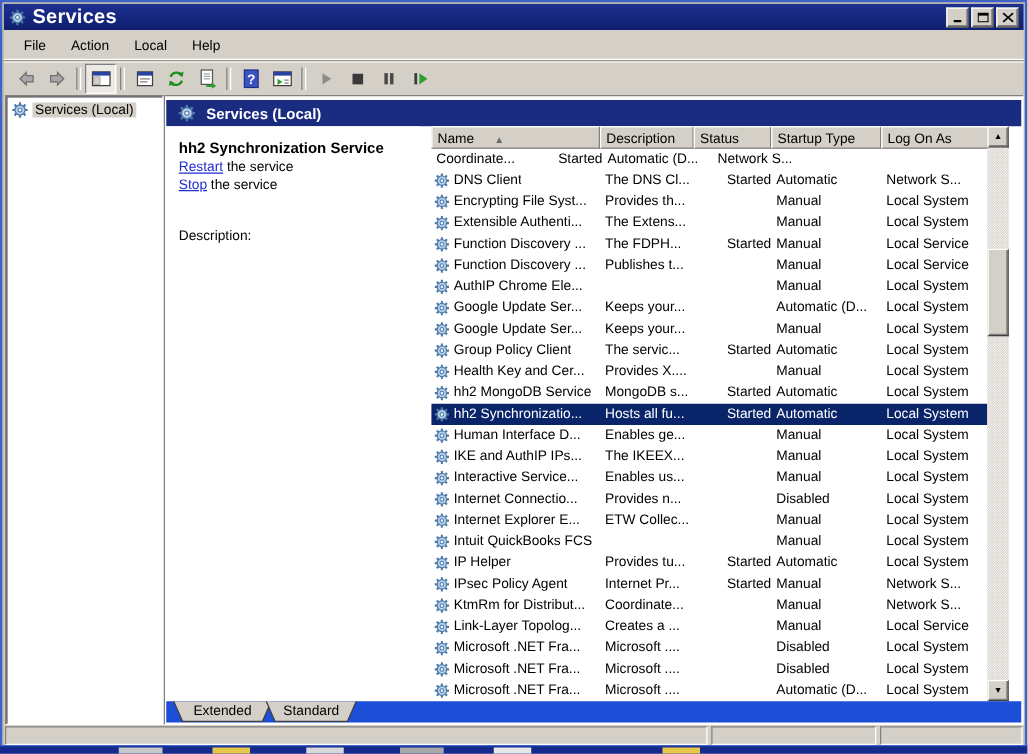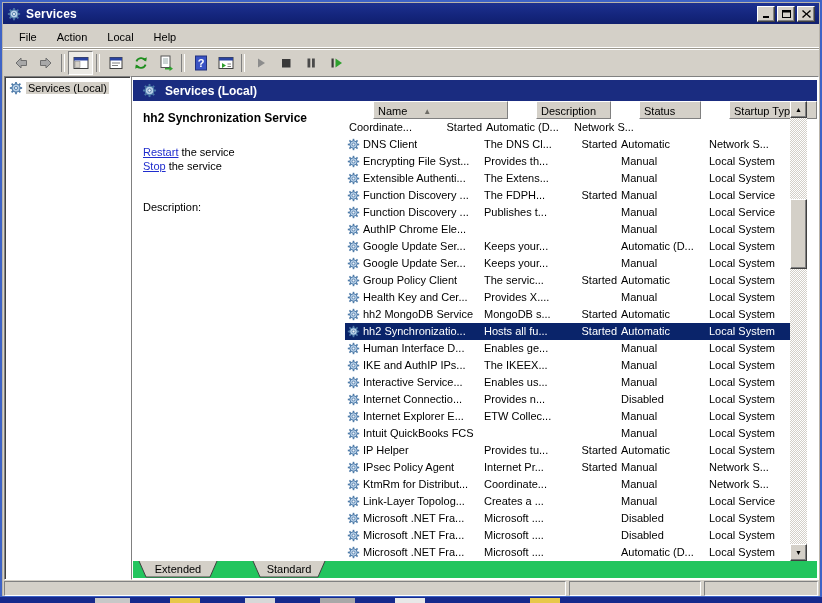--- a/index.html
+++ b/index.html
@@ -13,21 +13,21 @@
   .frame{position:absolute;inset:0;border:2px solid #3E63C6;pointer-events:none;z-index:50;}
   .frame-inner{position:absolute;inset:2px;border:1px solid #B9B4AA;pointer-events:none;z-index:50;}
 
   
   .titlebar{
     position:absolute;left:3px;top:3px;right:3px;height:21px;
     background:linear-gradient(180deg,#1D3190 0%,#14257C 60%,#101F6E 100%);
     display:flex;align-items:center;padding:0 4px;color:#fff;
   }
   .titlebar .gear{width:14px;height:14px;margin-right:5px;flex:0 0 auto;}
-  .title-text{font-weight:bold;font-size:12px;letter-spacing:.2px;}
+  .title-text{font-weight:bold;font-size:16px;letter-spacing:.2px;}
   .win-btns{margin-left:auto;display:flex;gap:2px;}
   .wbtn{
     width:16px;height:14px;background:#D4D0C8;
     border:1px solid;border-color:#FFFFFF #404040 #404040 #FFFFFF;
     box-shadow:inset -1px -1px 0 #808080;
     display:flex;align-items:center;justify-content:center;
   }
   .wbtn svg{width:9px;height:8px;}
 
   
@@ -68,33 +68,33 @@
     position:absolute;left:1px;top:3px;right:1px;height:21px;
     background:#1A2C80;color:#fff;display:flex;align-items:center;gap:8px;
     padding-left:9px;font-size:12px;font-weight:bold;
   }
   .band .gear{width:15px;height:15px;}
   .band-curve{position:absolute;left:194px;top:24px;width:20px;height:13px;background:#1A2C80;}
   .band-curve::after{content:'';position:absolute;inset:0;background:#fff;border-top-right-radius:14px;}
 
   
   .task-pane{position:absolute;left:0;top:24px;width:213px;bottom:18px;background:#fff;padding:10px 10px 0 11px;box-sizing:border-box;}
-  .svc-title{font-weight:bold;font-size:12px;margin-bottom:20px;}
+  .svc-title{font-weight:bold;font-size:12px;margin-bottom:2px;}
   .svc-links{line-height:14px;}
   .link{color:#1F2DCE;text-decoration:underline;cursor:pointer;}
   .desc-label{margin-top:28px;}
   .desc-text{width:196px;line-height:13px;}
 
   
   .list{position:absolute;left:213px;top:24px;width:462px;height:460px;background:#fff;}
   .lheader{position:absolute;left:0;top:0;height:18px;display:flex;}
   .hcell{
     box-sizing:border-box;height:18px;background:#D4D0C8;
     border:1px solid;border-color:#FFFFFF #808080 #808080 #FFFFFF;
-    padding:2px 0 0 4px;white-space:nowrap;overflow:hidden;display:flex;align-items:center;margin-left:28px;
+    padding:2px 0 0 4px;white-space:nowrap;overflow:hidden;display:flex;align-items:center;
   }
   .sort-arrow{margin-left:16px;font-size:8px;color:#6e6c66;}
   .lrows{position:absolute;left:0;top:18px;width:445px;height:442px;overflow:hidden;}
   .lrow{display:flex;height:17px;line-height:17px;white-space:nowrap;}
   .lrow.sel{background:#0A246A;color:#fff;}
   .c{box-sizing:border-box;overflow:hidden;padding-left:4px;flex:0 0 auto;}
   .c0{width:135px;display:flex;align-items:center;padding-left:2px;}
   .c0 .gear{width:13px;height:13px;margin-right:3px;flex:0 0 auto;}
   .c1{width:75px;}
   .c2{width:62px;text-align:right;}
@@ -117,21 +117,21 @@
     font-size:7px;color:#000;
   }
   .sbtn.up{top:0;} .sbtn.down{bottom:0;}
   .sthumb{
     position:absolute;left:0;top:98px;width:17px;height:70px;background:#D4D0C8;
     border:1px solid;border-color:#FFFFFF #404040 #404040 #FFFFFF;
     box-shadow:inset -1px -1px 0 #808080;box-sizing:border-box;
   }
 
   
-  .tabs-strip{position:absolute;left:1px;right:1px;top:484px;height:17px;background:#22c55e;display:flex;padding-left:5px;gap:40px;}
+  .tabs-strip{position:absolute;left:1px;right:1px;top:484px;height:17px;background:#1d4ed8;display:flex;padding-left:5px;}
   .tab{position:relative;height:17px;margin-right:-6px;}
   .tab svg{position:absolute;left:0;top:0;}
   .tab-label{position:relative;display:block;text-align:center;padding-top:2px;z-index:2;}
 
   
   .statusbar{position:absolute;left:4px;right:4px;top:581px;height:15px;display:flex;gap:3px;}
   .spanel{border:1px solid;border-color:#808080 #fff #fff #808080;background:#D4D0C8;height:13px;}
   .sp1{flex:1;} .sp2{width:130px;} .sp3{width:112px;}
   .taskbar{position:absolute;left:0;right:0;bottom:0;height:6px;background:#16298C;border-top:1px solid #3E63C6;z-index:60;}
   .tfrag{position:absolute;top:1px;height:5px;}

